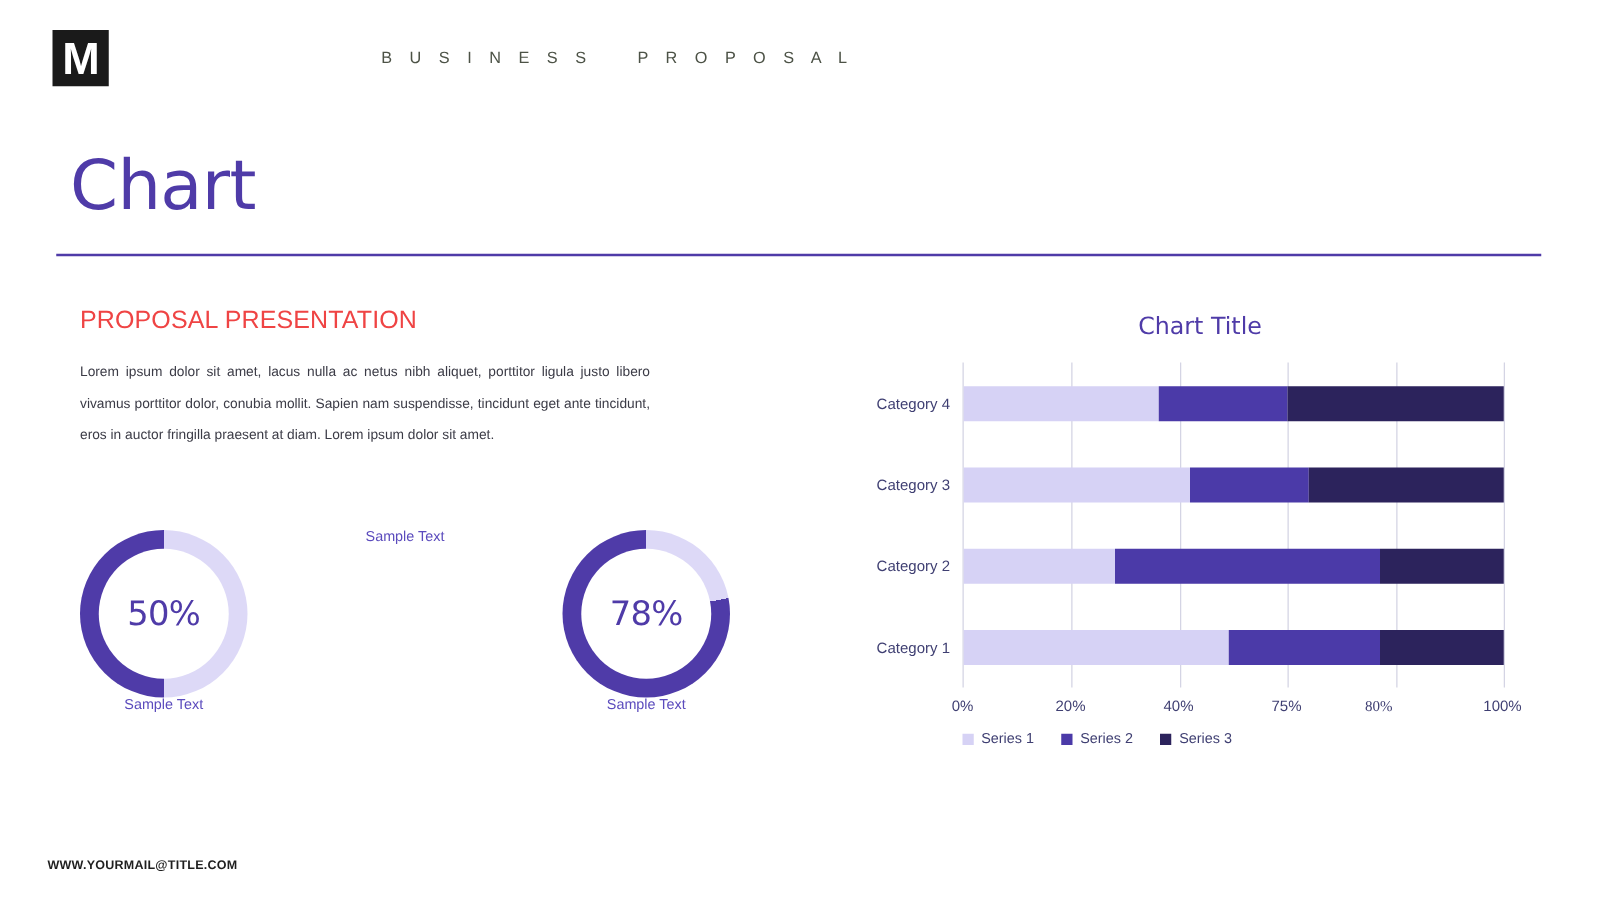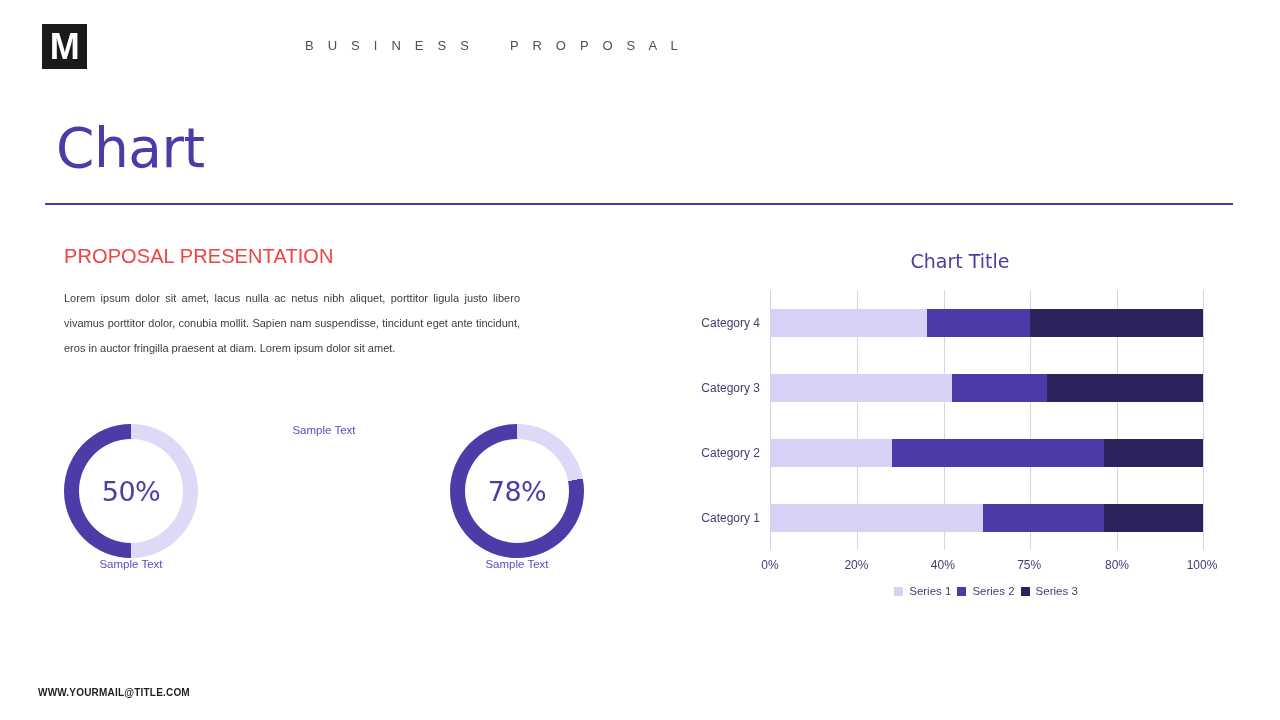--- a/index.html
+++ b/index.html
@@ -190,22 +190,21 @@
     color: #3f3f72;
     transform: translateX(-50%);
     white-space: nowrap;
     font-family: "Liberation Sans", sans-serif;
   }
   #chart-legend {
     position: absolute;
     left: 110px; top: 335px;
     width: 432px;
     display: flex;
-    justify-content: center;
-    gap: 6px;
+    gap: 22px;
   }
   .legend-item { display: flex; align-items: center; gap: 6px; }
   .legend-swatch { width: 9px; height: 9px; }
   .legend-text {
     font-size: 11.5px;
     color: #3f3f72;
     font-family: "Liberation Sans", sans-serif;
   }
 
   
@@ -294,21 +293,21 @@
           <div class="bar-seg" style="width: 36%; background: rgb(214, 210, 245);"></div>
           <div class="bar-seg" style="width: 24%; background: rgb(75, 58, 168);"></div>
           <div class="bar-seg" style="width: 40%; background: rgb(44, 35, 92);"></div>
         </div>
       </div>
     <div id="x-labels">
         <div class="x-label" style="left: 0px;">0%</div>
         <div class="x-label" style="left: 86.4px;">20%</div>
         <div class="x-label" style="left: 172.8px;">40%</div>
         <div class="x-label" style="left: 259.2px;">75%</div>
-        <div class="x-label" style="left: 347px;">80%</div>
+        <div class="x-label" style="left: 333px; font-family: Liberation Serif, serif;">80%</div>
         <div class="x-label" style="left: 432px;">100%</div>
       </div>
   </div>
   <div id="chart-legend">
       <div class="legend-item">
         <span class="legend-swatch" style="background: rgb(214, 210, 245);"></span>
         <span class="legend-text">Series 1</span>
       </div>
       <div class="legend-item">
         <span class="legend-swatch" style="background: rgb(75, 58, 168);"></span>

